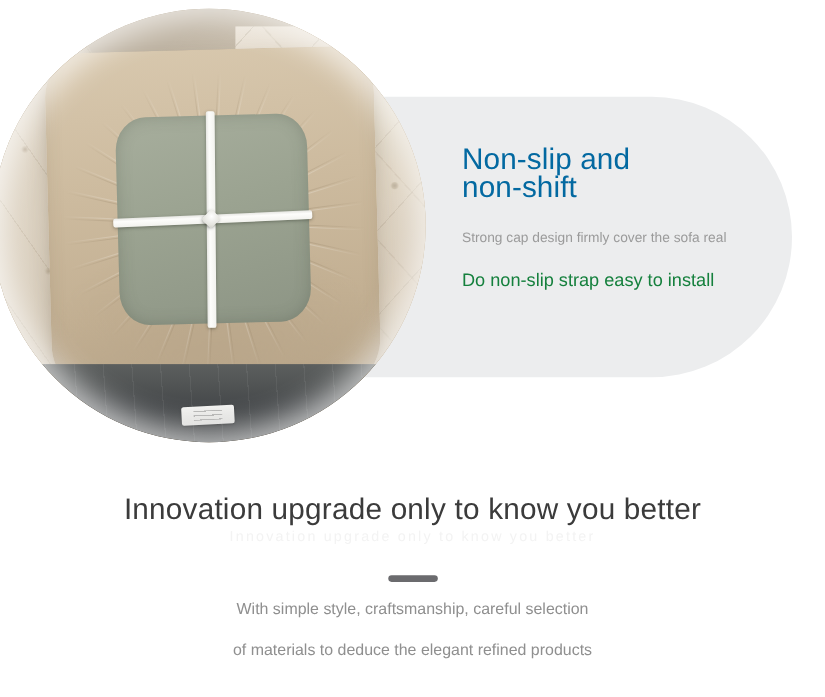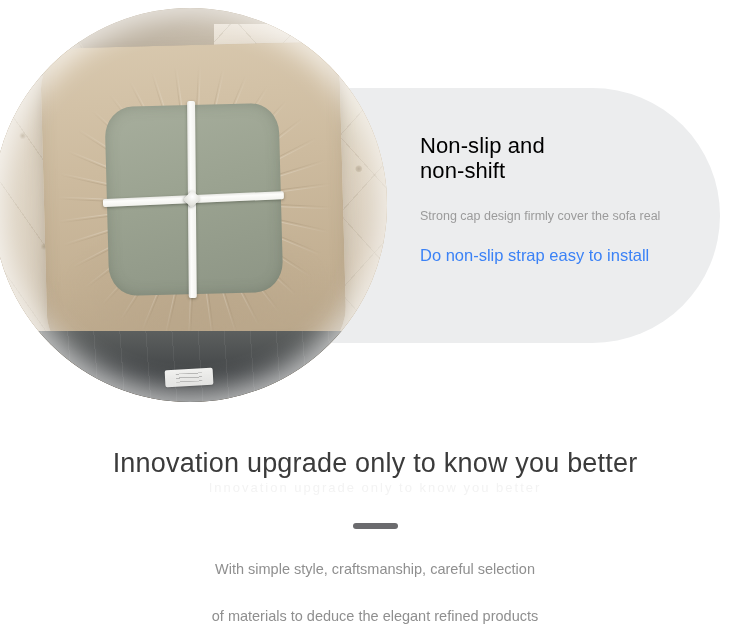--- a/index.html
+++ b/index.html
@@ -214,39 +214,39 @@
   }
 
   
   #hero-copy {
     position: absolute;
     left: 420px;
     top: 133px;
     width: 300px;
   }
   .headline {
-    font-size: 22px;
+    font-size: 27px;
     line-height: 25px;
-    color: #000000;
+    color: #0369a1;
     font-weight: 400;
     letter-spacing: .1px;
     white-space: pre-line;
   }
   .sub-light {
     margin-top: 25px;
     font-size: 12.5px;
     line-height: 16px;
     color: #9b9b9b;
     font-weight: 400;
   }
   .sub-strong {
     margin-top: 21px;
     font-size: 16.5px;
     line-height: 20px;
-    color: #3b82f6;
+    color: #15803d;
     font-weight: 400;
   }
   .sub-faint {
     margin-top: 20px;
     font-size: 9.5px;
     line-height: 11.5px;
     color: #bdbdbd;
     font-weight: 400;
     white-space: pre-line;
   }
@@ -277,21 +277,21 @@
     overflow: hidden;
   }
   #divider {
     width: 45px;
     height: 6px;
     background: #6b6b6e;
     border-radius: 3px;
     margin: 28px auto 0 auto;
   }
   .tagline {
-    margin-top: 25px;
+    margin-top: 10px;
     font-size: 14.5px;
     line-height: 31px;
     color: #8f8f8f;
     font-weight: 400;
   }
 </style>
 </head>
 <body>
 
 <div id="hero">
@@ -366,14 +366,14 @@
     <div class="sub-strong">Do non-slip strap easy to install</div>
   </div>
 
 </div>
 
 <div id="lower">
   <div id="section-title">Innovation upgrade only to know you better</div>
   <div id="section-title-ghost">Innovation upgrade only to know you better</div>
   <div id="divider"></div>
   <div class="tagline">With simple style, craftsmanship, careful selection</div>
-  <div class="tagline" style="margin-top:16px">of materials to deduce the elegant refined products</div>
+  <div class="tagline" style="margin-top:6px">of materials to deduce the elegant refined products</div>
 </div>
 
 </body></html>

